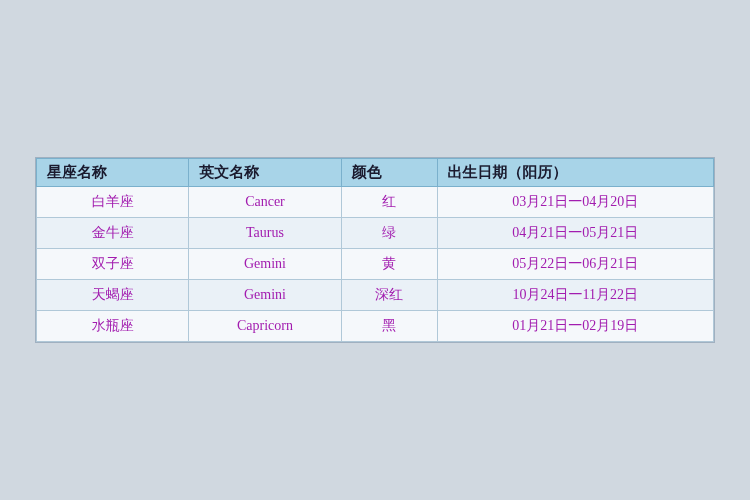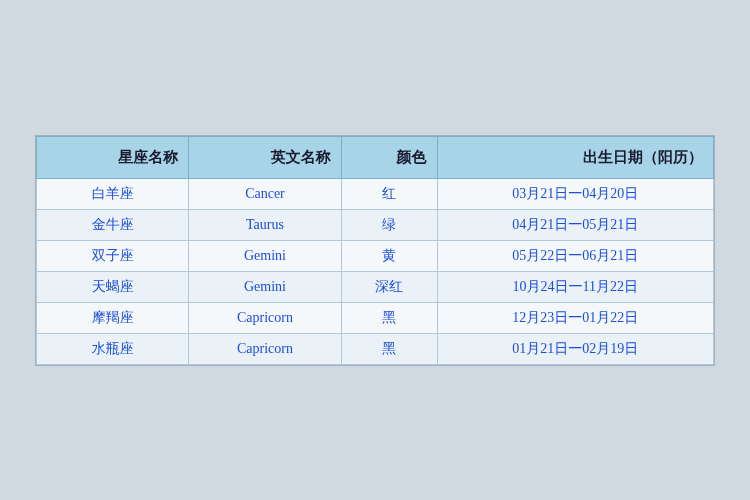--- a/index.html
+++ b/index.html
@@ -17,32 +17,32 @@
       border: 1px solid #a0b0c0;
       width: 680px;
     }
     table {
       width: 100%;
       border-collapse: collapse;
     }
     thead tr th {
       background-color: #a8d4e8;
       border: 1px solid #7ab0cc;
-      padding: 11px 10px;
-      text-align: right;
+      padding: 4px 10px;
+      text-align: left;
       font-size: 15px;
       font-weight: bold;
       color: #1a1a2e;
     }
     tbody tr td {
       border: 1px solid #b0c8d8;
       padding: 6px 10px;
       text-align: center;
       font-size: 14px;
-      color: #1d4ed8;
+      color: #a21caf;
       background-color: #f5f8fb;
     }
     tbody tr:nth-child(even) td {
       background-color: #eaf1f7;
     }
   </style>
 </head>
 <body>
 
 <div class="table-container">
@@ -74,26 +74,20 @@
           <td>黄</td>
           <td>05月22日一06月21日</td>
         </tr>
         <tr>
           <td>天蝎座</td>
           <td>Gemini</td>
           <td>深红</td>
           <td>10月24日一11月22日</td>
         </tr>
         <tr>
-          <td>摩羯座</td>
-          <td>Capricorn</td>
-          <td>黑</td>
-          <td>12月23日一01月22日</td>
-        </tr>
-        <tr>
           <td>水瓶座</td>
           <td>Capricorn</td>
           <td>黑</td>
           <td>01月21日一02月19日</td>
         </tr>
       </tbody>
   </table>
 </div>
 
 </body></html>

